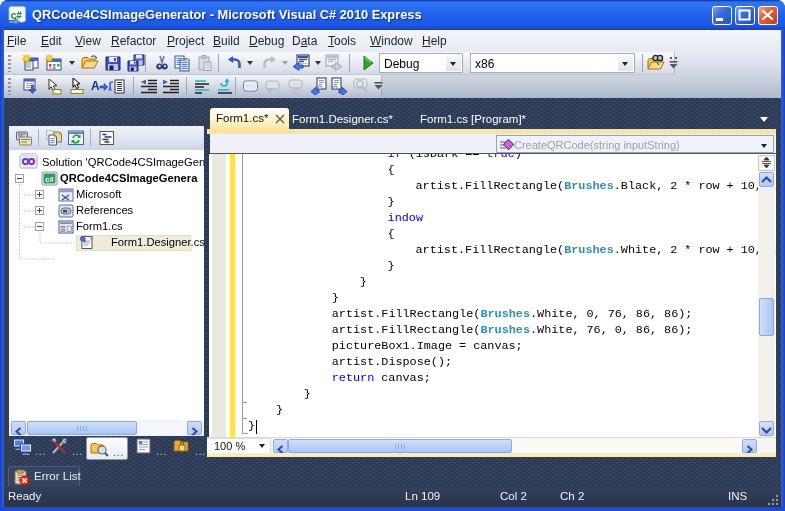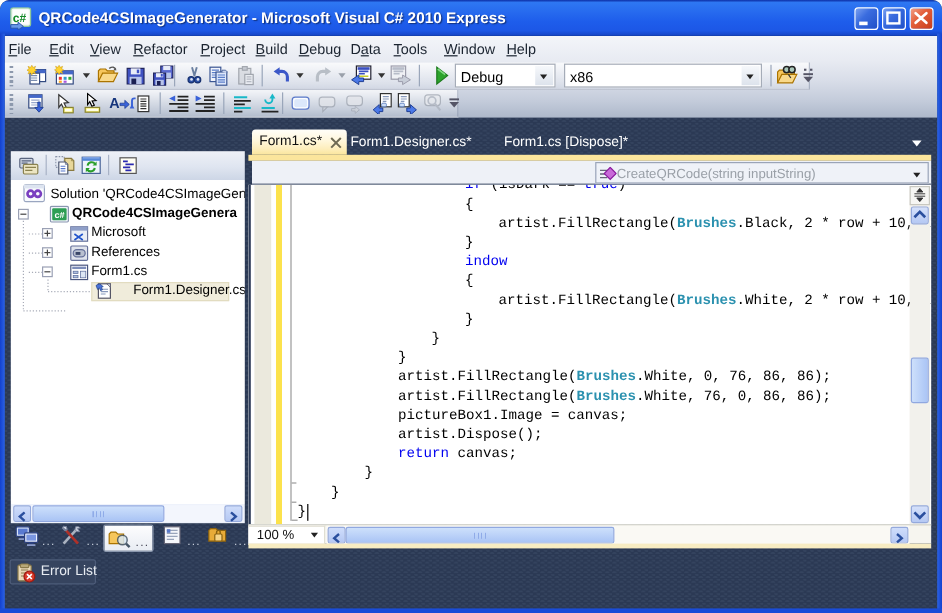--- a/index.html
+++ b/index.html
@@ -346,21 +346,21 @@
   </div>
 
   <div class="abs" id="ed">
     <div id="tabActive">
         <span>Form1.cs*</span>
       <svg id="tabX" viewBox="0 0 12 12">
           <path d="M2 2 L10 10 M10 2 L2 10" stroke="#6e6a54" stroke-width="1.7"></path>
         </svg>
     </div>
     <div class="itab" style="left:85px">Form1.Designer.cs*</div>
-    <div class="itab" style="left:213px">Form1.cs [Dispose]*</div>
+    <div class="itab" style="left:213px">Form1.cs [Program]*</div>
     <div id="tabArr"></div>
     <div id="yline"></div>
     <div id="navbar">
       <div class="nav" style="left:286px;width:278px">
         <svg class="abs" style="left:2px;top:3px" width="15" height="14" viewBox="0 0 15 14">
             <path d="M1 3h6M1 6h6M1 9h6" stroke="#667" stroke-width="1.1"></path>
             <rect x="6" y="2" width="7" height="7" transform="rotate(45 9.5 5.5)" fill="#c86ad8" stroke="#8a1a9e"></rect>
           </svg>
         <span class="nt" style="left:17px">CreateQRCode(string inputString)</span>
         <span class="na"></span>
@@ -463,20 +463,37 @@
     <svg class="abs" style="left:4px;top:2px" width="17" height="17" viewBox="0 0 17 17">
         <rect x="2" y="2" width="11" height="13" rx="1" fill="#e8d8b8" stroke="#8a7a4a"></rect>
         <rect x="4" y="1" width="7" height="3" rx="1" fill="#b8a878" stroke="#8a7a4a"></rect>
         <path d="M4.5 6h6M4.5 8.5h6M4.5 11h4" stroke="#8a7a4a" stroke-width="1"></path>
         <circle cx="11.5" cy="11.5" r="4.5" fill="#d83a2a" stroke="#9e1a10"></circle>
         <path d="M9.5 9.5 l4 4 M13.5 9.5 l-4 4" stroke="#fff" stroke-width="1.4"></path>
       </svg>
     <span>Error List</span>
   </div>
 
+  <div id="status">
+    <span class="st" style="left:4px">Ready</span>
+    <span class="st" style="left:401px">Ln 109</span>
+    <span class="st" style="left:496px">Col 2</span>
+    <span class="st" style="left:556px">Ch 2</span>
+    <span class="st" style="left:724px">INS</span>
+    <svg class="abs" style="right:2px;top:8px" width="13" height="13" viewBox="0 0 13 13">
+        <g fill="#8a97ad">
+          <circle cx="11" cy="2" r="1.2"></circle>
+          <circle cx="7" cy="6" r="1.2"></circle>
+          <circle cx="11" cy="6" r="1.2"></circle>
+          <circle cx="3" cy="10" r="1.2"></circle>
+          <circle cx="7" cy="10" r="1.2"></circle>
+          <circle cx="11" cy="10" r="1.2"></circle>
+        </g>
+      </svg>
+  </div>
 
   <div class="abs" id="se">
     <div class="abs" id="seTools">
       <svg class="seti" style="left:6px" viewBox="0 0 18 18">
           <rect x="1.5" y="3" width="11" height="8" rx="1" fill="#cfd6e4" stroke="#5a657f"></rect>
           <path d="M3 5h8M3 7h5" stroke="#5a657f" stroke-width="1"></path>
           <rect x="4.5" y="8" width="12" height="8" rx="1" fill="#ece5c2" stroke="#8a8250"></rect>
           <path d="M6 10.5h9M6 13h6" stroke="#8a8250" stroke-width="1.1"></path>
         </svg>
       <div class="setsep" style="left:29px"></div>

